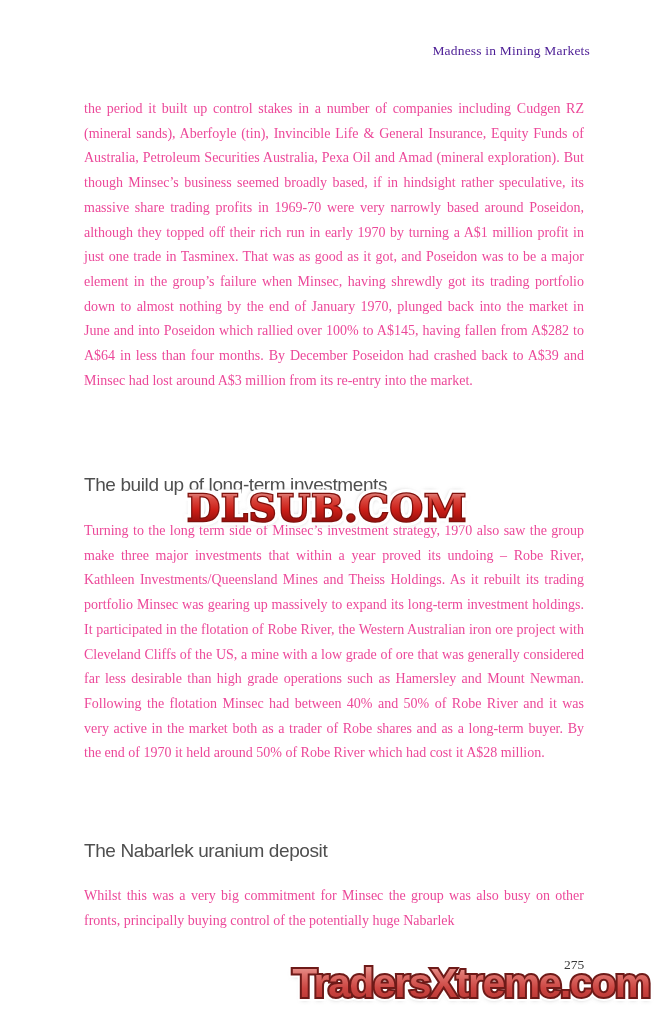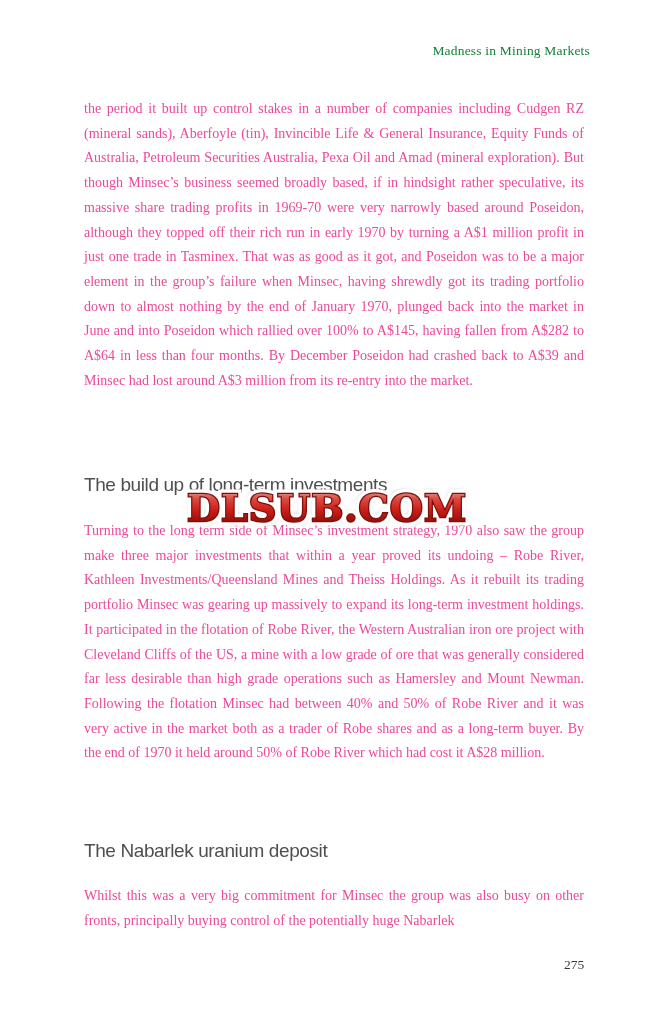--- a/index.html
+++ b/index.html
@@ -38,21 +38,21 @@
 
   
   .running-header {
     position: absolute;
     top: 43px;
     right: 72px;
     z-index: 2;
     font-family: "Liberation Serif", serif;
     font-size: 13.5px;
     letter-spacing: 0.2px;
-    color: #15803d;
+    color: #4c1d95;
     white-space: nowrap;
   }
 
   
   .text-block {
     position: absolute;
     left: 84px;
     width: 500px;
     z-index: 1;
   }
@@ -183,14 +183,19 @@
   <p class="body-para text-block para-3" style="position:absolute;">Whilst this was a very big commitment for Minsec the group was also busy on other fronts, principally buying control of the potentially huge Nabarlek</p>
 
   <div class="page-number">275</div>
 
   <div class="wm wm-dlsub">
     <span class="layer-outline">DLSUB.COM</span>
     <span class="layer-rim">DLSUB.COM</span>
     <span class="layer-fill">DLSUB.COM</span>
   </div>
 
+  <div class="wm wm-traders">
+    <span class="layer-outline">TradersXtreme.com</span>
+    <span class="layer-rim">TradersXtreme.com</span>
+    <span class="layer-fill">TradersXtreme.com</span>
+  </div>
 
 </div>
 
 </body></html>

